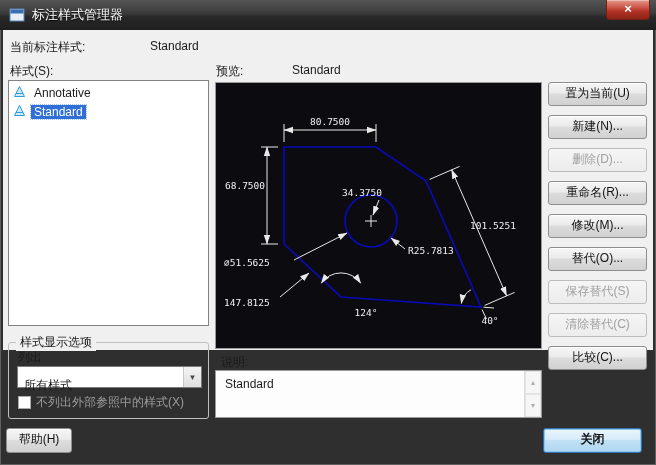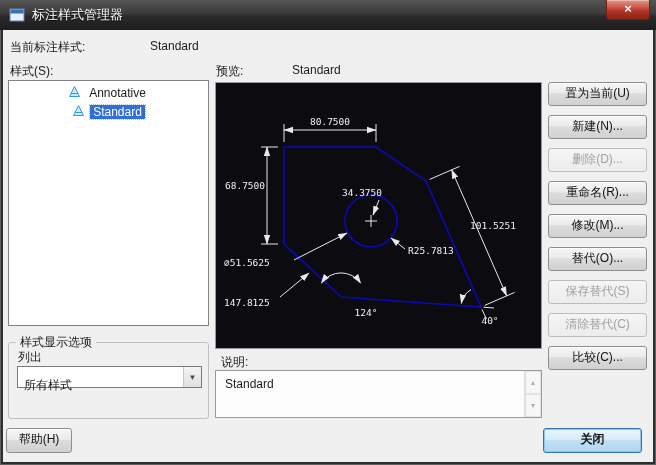--- a/index.html
+++ b/index.html
@@ -13,26 +13,26 @@
     background:linear-gradient(#555,#3a3a3a 45%,#292929 55%,#1e1e1e);
     display:flex; align-items:center; gap:7px; padding:0 9px; }
   .title { color:#fff; font-size:13px; text-shadow:0 1px 1px #000; }
   .win-icon { display:flex; }
   .close-btn { position:absolute; top:0; right:6px; width:44px; height:20px;
     border:1px solid #751f15; border-top:none; border-radius:0 0 4px 4px;
     background:linear-gradient(#e29a8c,#cc5246 40%,#b03125 60%,#8e2418);
     color:#fff; font-size:13px; font-weight:bold; line-height:18px; text-align:center;
     cursor:pointer; box-shadow: inset 0 1px 0 rgba(255,255,255,.35); }
 
-  .client { position:absolute; left:3px; top:30px; width:650px; height:432px; background:#f0f0f0;padding-left:32px; }
+  .client { position:absolute; left:3px; top:30px; width:650px; height:320px; background:#f0f0f0;padding-left:32px; }
   .abs { position:absolute; }
 
   .styles-list { position:absolute; left:5px; top:50px; width:201px; height:246px;
     background:#fff; border:1px solid #838383; padding:2px; }
-  .style-item { display:flex; align-items:center; gap:5px; height:19px; padding:0 2px; cursor:default;justify-content:center; }
+  .style-item { display:flex; align-items:center; gap:5px; height:19px; padding:0 2px; cursor:default; }
   .style-name { padding:0 3px; }
   .style-item.selected .style-name { background:#2f6fd6; color:#fff; outline:1px dotted #9cc3f0; }
 
   .preview-box { position:absolute; left:212px; top:52px; width:327px; height:267px;
     background:#0b0b10; border:1px solid #9a9a9a;text-align:center; }
 
   .btn { position:absolute; font-family:inherit; font-size:12px; text-align:center;
     border:1px solid #8e8e8e; border-radius:3px; color:#111; cursor:pointer;
     background:linear-gradient(#f6f6f6,#ebebeb 45%,#dcdcdc 50%,#d1d1d1);
     box-shadow: inset 0 1px 0 #fff; line-height:21px; }
@@ -172,20 +172,24 @@
     <div class="btn action-btn disabled" style="top:283px;">清除替代(C)</div>
     <div class="btn action-btn" style="top:316px;">比较(C)...</div>
 
     <div class="groupbox">
       <span class="group-title">样式显示选项</span>
       <span class="list-label">列出</span>
       <div class="combo">
         <span class="combo-text">所有样式</span>
         <span class="combo-arrow">▼</span>
       </div>
+      <div class="check-row">
+        <span class="checkbox"></span>
+        <span>不列出外部参照中的样式(X)</span>
+      </div>
     </div>
 
     <span class="abs" style="left:218px; top:324px;">说明:</span>
     <div class="desc-box">
       <span class="desc-text">Standard</span>
       <div class="desc-scroll">
         <span class="scroll-btn">▲</span>
         <span class="scroll-btn">▼</span>
       </div>
     </div>

